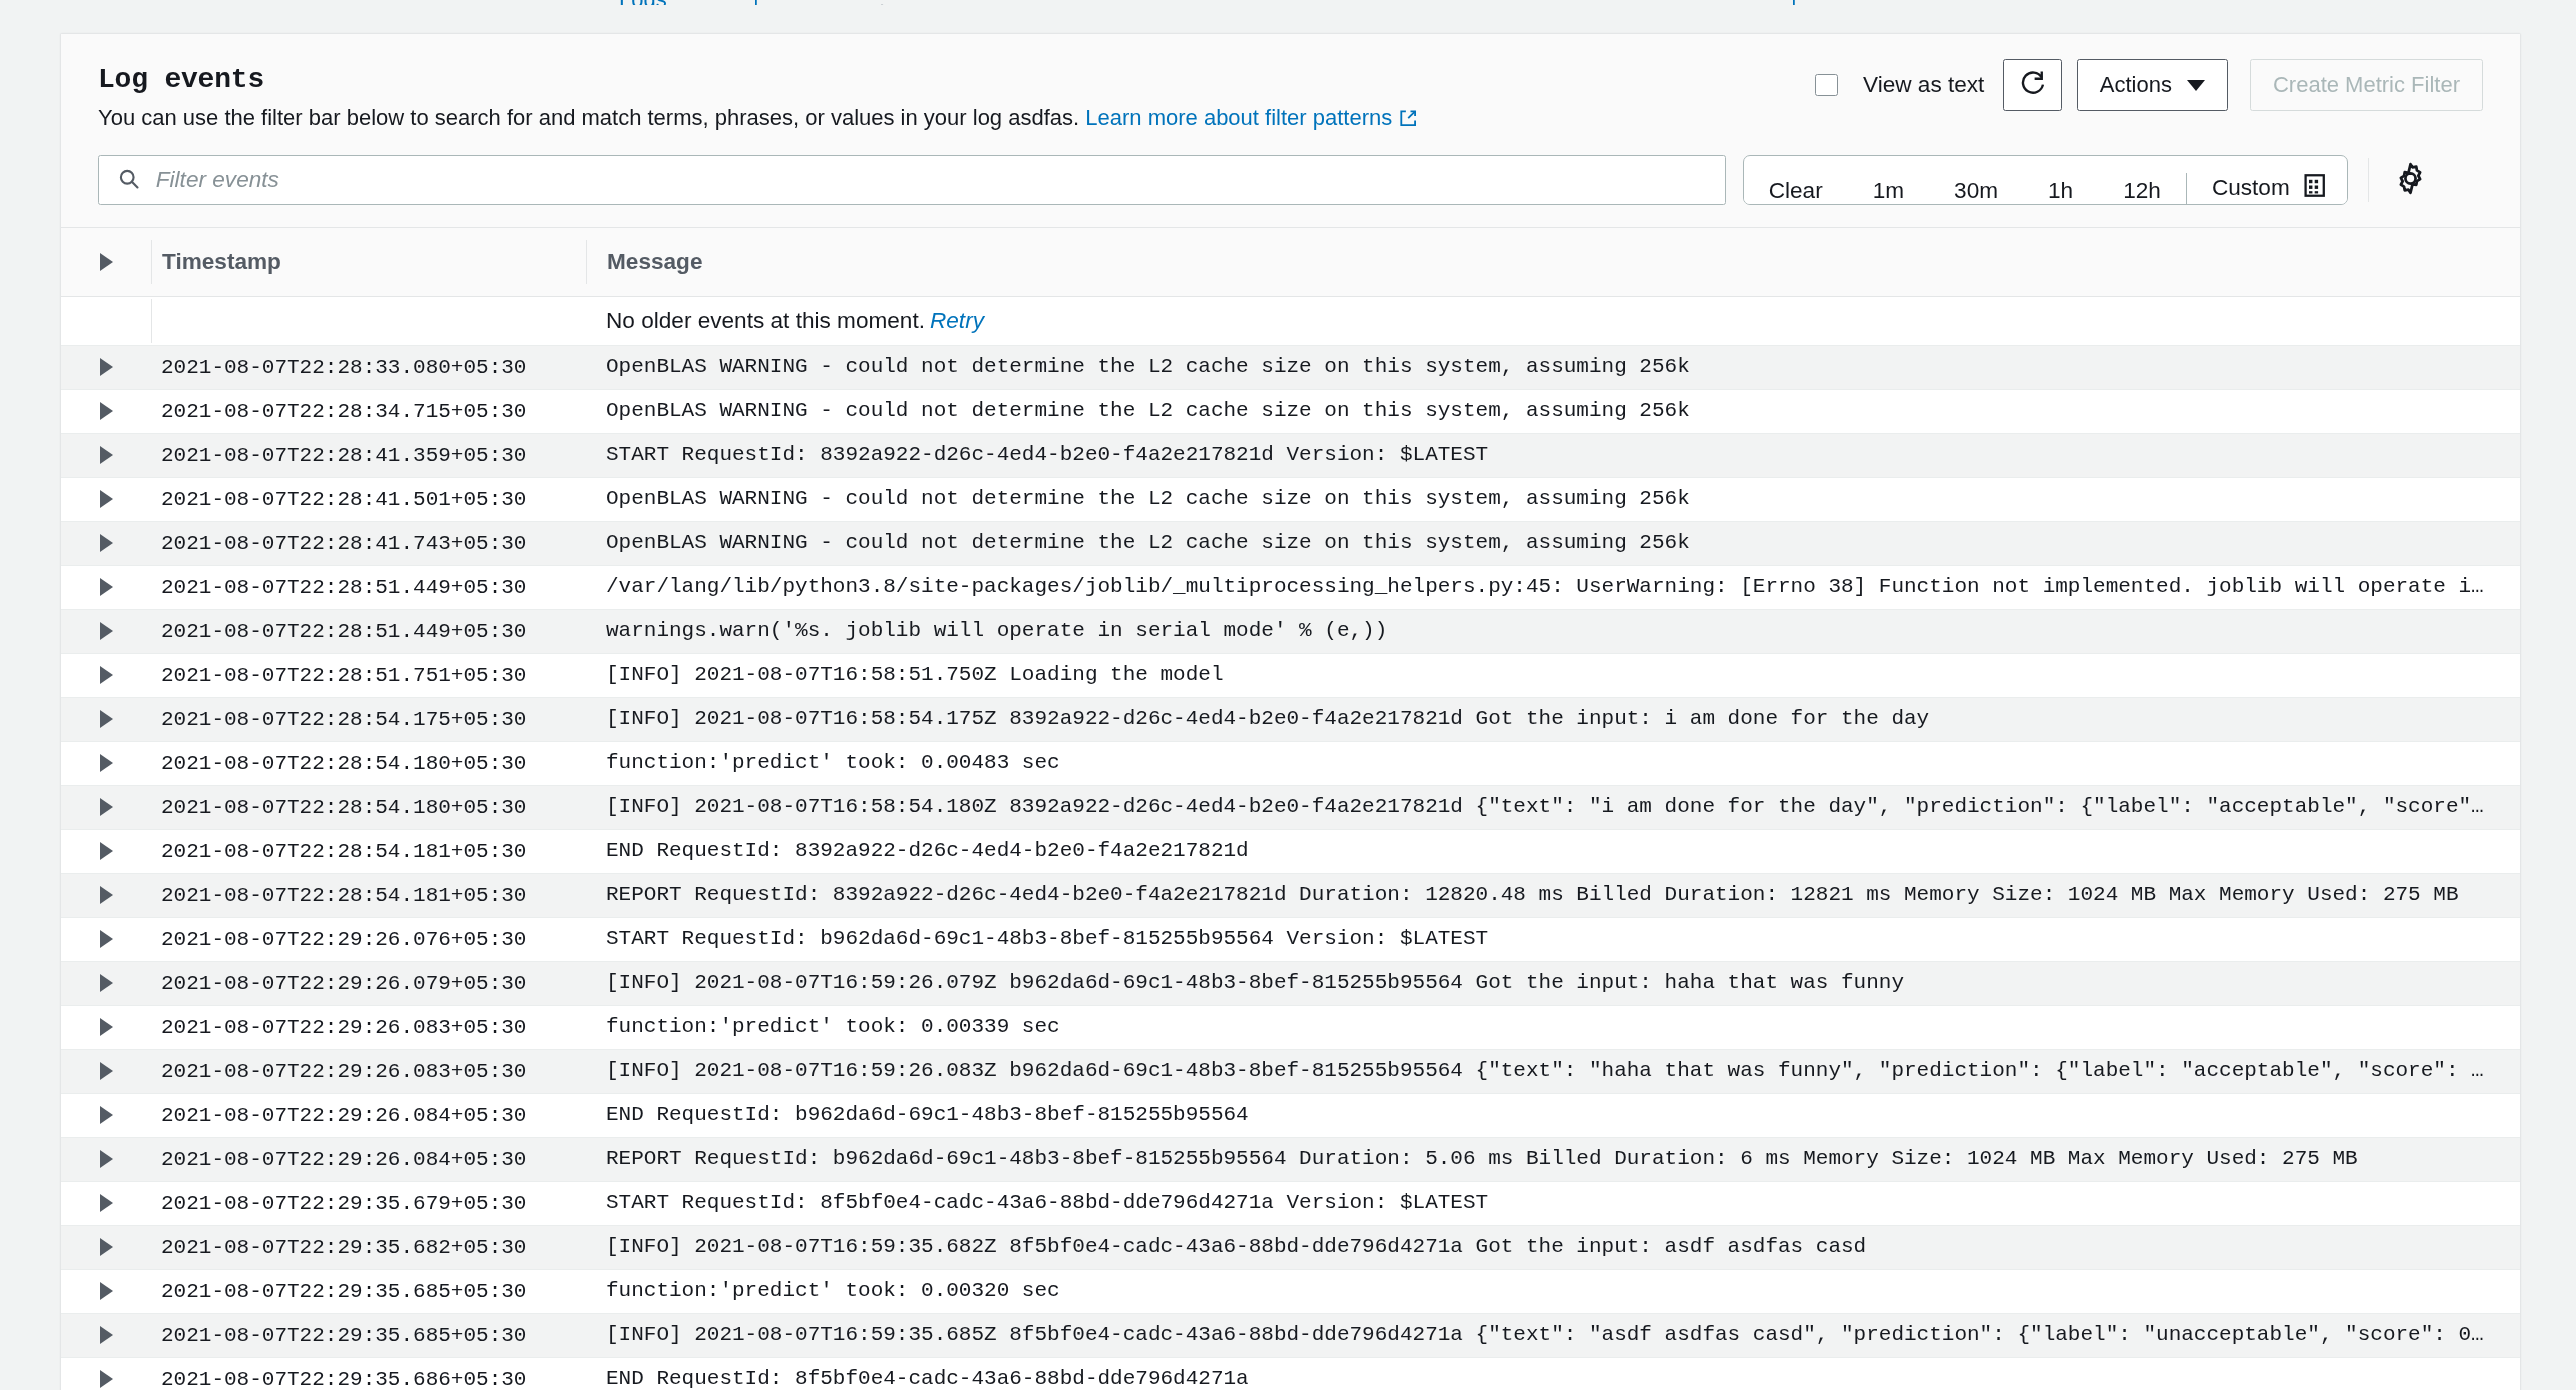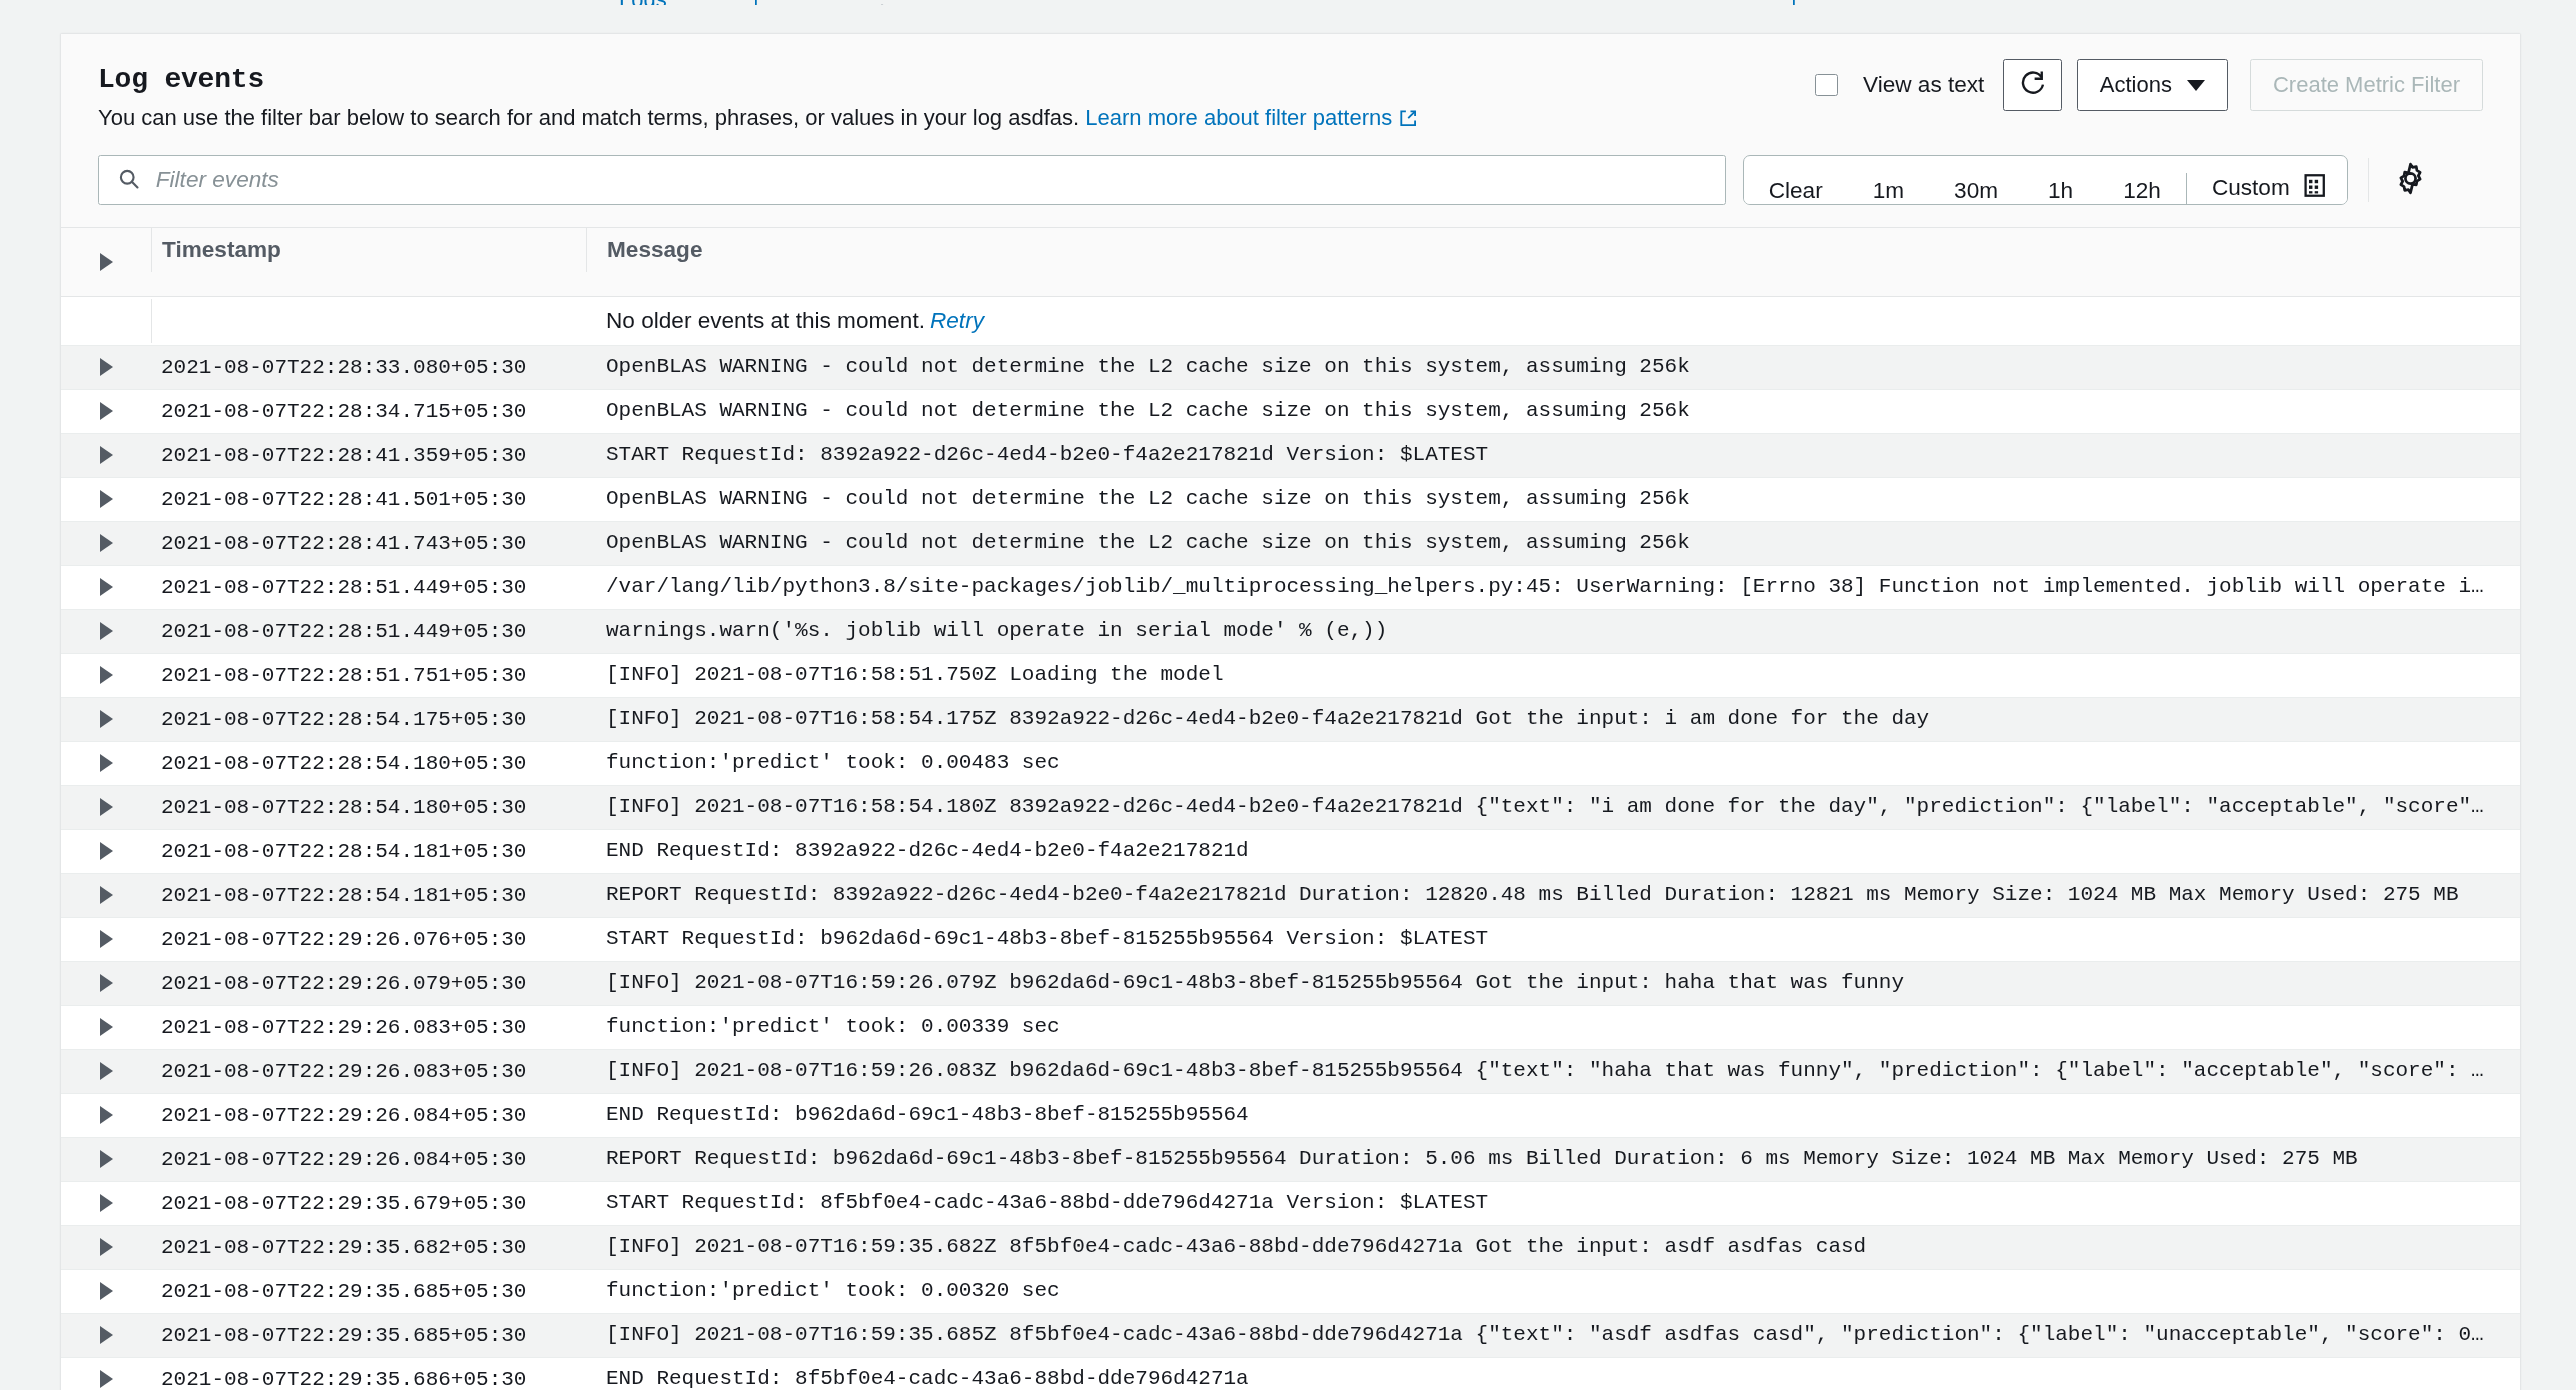--- a/index.html
+++ b/index.html
@@ -192,20 +192,21 @@
     align-items: center;
     justify-content: center;
     width: 42px; height: 42px;
     cursor: pointer;
   }
 
   
   .tbl { width: 100%; }
   .tbl-head {
     display: flex;
+    align-items: center;
     height: 70px;
     border-top: 0.8px solid #e4e6e7;
     border-bottom: 0.8px solid #e4e6e7;
     background: #fafafa;
   }
   .col-caret {
     width: 90px;
     display: flex;
     align-items: center;
     justify-content: center;

